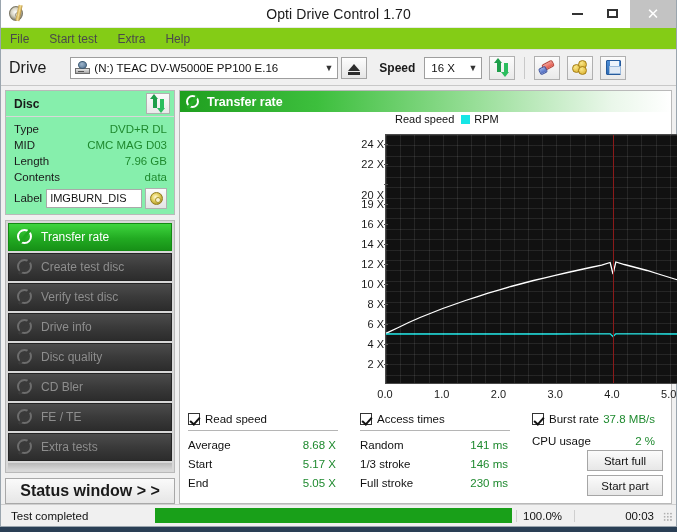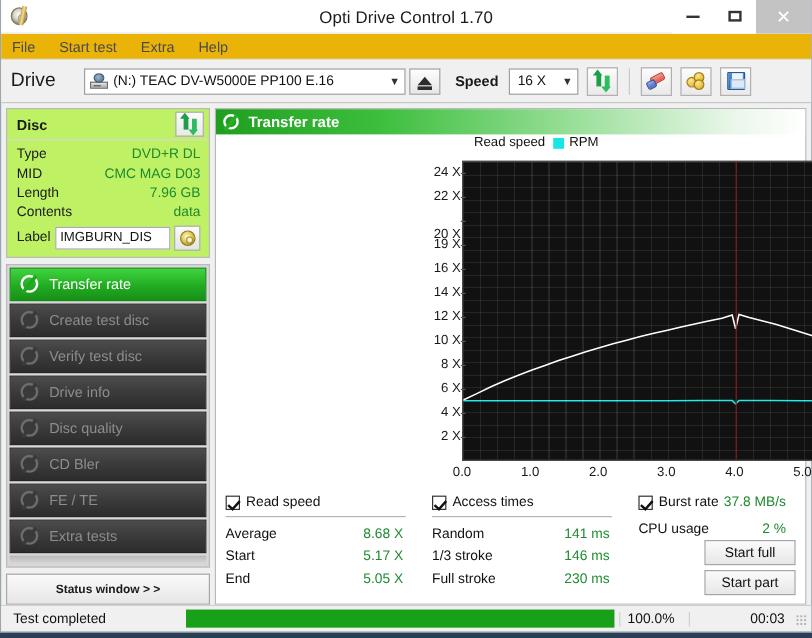--- a/index.html
+++ b/index.html
@@ -55,21 +55,21 @@
     width: 35px; height: 28px;
     display: flex; align-items: center; justify-content: center;
     font-size: 12px; color: #333; background: #ffffff;
   }
   .winbtn.close { background: #c3c3c3; color: #ffffff; width: 46px; font-size: 15px; }
   .winbtn .min-glyph { display:block; width: 11px; height: 2px; background: #333; }
   .winbtn .max-glyph { display:block; width: 11px; height: 9px; border: 2px solid #333; }
   
   .menubar {
     height: 22px; display: flex; align-items: center;
-    background: #eab308; padding-left: 9px; flex: none;
+    background: #84cc16; padding-left: 9px; flex: none;
     border-bottom: 1px solid #dfdfdf;
   }
   .menu-item { font-size: 12px; color: #4a4a4a; margin-right: 20px; }
   
   .toolbar {
     height: 36px; background: #f0f0f0; display: flex; align-items: center;
     padding: 0 8px; flex: none; border-bottom: 1px solid #c8c8c8;
   }
   .tb-label { font-size: 16px; font-weight: normal; color: #1a1a1a; margin-right: 24px; }
   .drive-select {
@@ -154,21 +154,21 @@
   .ico-coins i:nth-child(2){ left: 6px; top: 0px; }
   .ico-coins i:nth-child(3){ left: 6px; top: 6px; }
   
   .ico-save { position: relative; width: 15px; height: 15px;
     background: linear-gradient(180deg,#4f8fd6,#2f6cb5); border: 1px solid #255a9c; border-radius: 1px; }
   .ico-save::before { content:""; position:absolute; left:3px; top:0px; width:9px; height:6px; background:#eef4fb; }
   .ico-save::after { content:""; position:absolute; left:2.5px; bottom:0px; width:10px; height:6px; background:#dfe9f5; border:1px solid #9dbbdd; }
   
   .body-area { flex: 1; display: flex; padding: 4px 4px 0 4px; gap: 4px; min-height: 0; }
   .sidebar { width: 170px; display: flex; flex-direction: column; flex: none; }
-  .disc-panel { border: 1px solid #b9b9b9; background: #bef264; padding: 0; flex: none; }
+  .disc-panel { border: 1px solid #b9b9b9; background: #86efac; padding: 0; flex: none; }
   .disc-head {
     height: 26px; display: flex; align-items: center; justify-content: space-between;
     padding: 0 4px 0 8px; border-bottom: 1px solid #d8d8d8;
   }
   .disc-head-title { font-size: 12px; font-weight: bold; color: #1a1a1a; }
   .disc-refresh-btn {
     width: 24px; height: 21px; background: linear-gradient(180deg,#fbfbfb,#e9e9e9);
     border: 1px solid #b0b0b0; display: flex; align-items: center; justify-content: center;
   }
   .disc-rows { padding: 4px 7px 5px 8px; }
@@ -213,21 +213,21 @@
   .nav-item.active .nav-ico .ring { border-color: #ffffff; background: transparent; }
   .nav-ico .slash {
     position: absolute; left: 6px; top: -1px; width: 3px; height: 18px;
     background: #3a3a3a; transform: rotate(38deg);
   }
   .nav-item.active .nav-ico .slash { background: #1da81d; }
   .nav-spacer { flex: 1; background: linear-gradient(180deg,#b8b8b8,#d8d8d8); min-height: 4px; }
   .status-btn {
     height: 26px; margin-top: 5px; background: linear-gradient(180deg,#fafafa,#e6e6e6);
     border: 1px solid #a8a8a8; display: flex; align-items: center; justify-content: center;
-    font-size: 10px; font-weight: bold; color: #1a1a1a; flex: none;
+    font-size: 16px; font-weight: bold; color: #1a1a1a; flex: none;
   }
   
   .main { flex: 1; display: flex; flex-direction: column; border: 1px solid #b9b9b9; background: #fff; min-width: 0; }
   .main-head {
     height: 21px; display: flex; align-items: center; padding-left: 6px; flex: none;
     background: linear-gradient(90deg,#1f9f1f 0%, #3dbf3d 28%, #9de09d 62%, #eaf7ea 88%, #ffffff 100%);
   }
   .main-head .ico {
     width: 14px; height: 14px; margin-right: 7px; position: relative; flex: none;
   }

